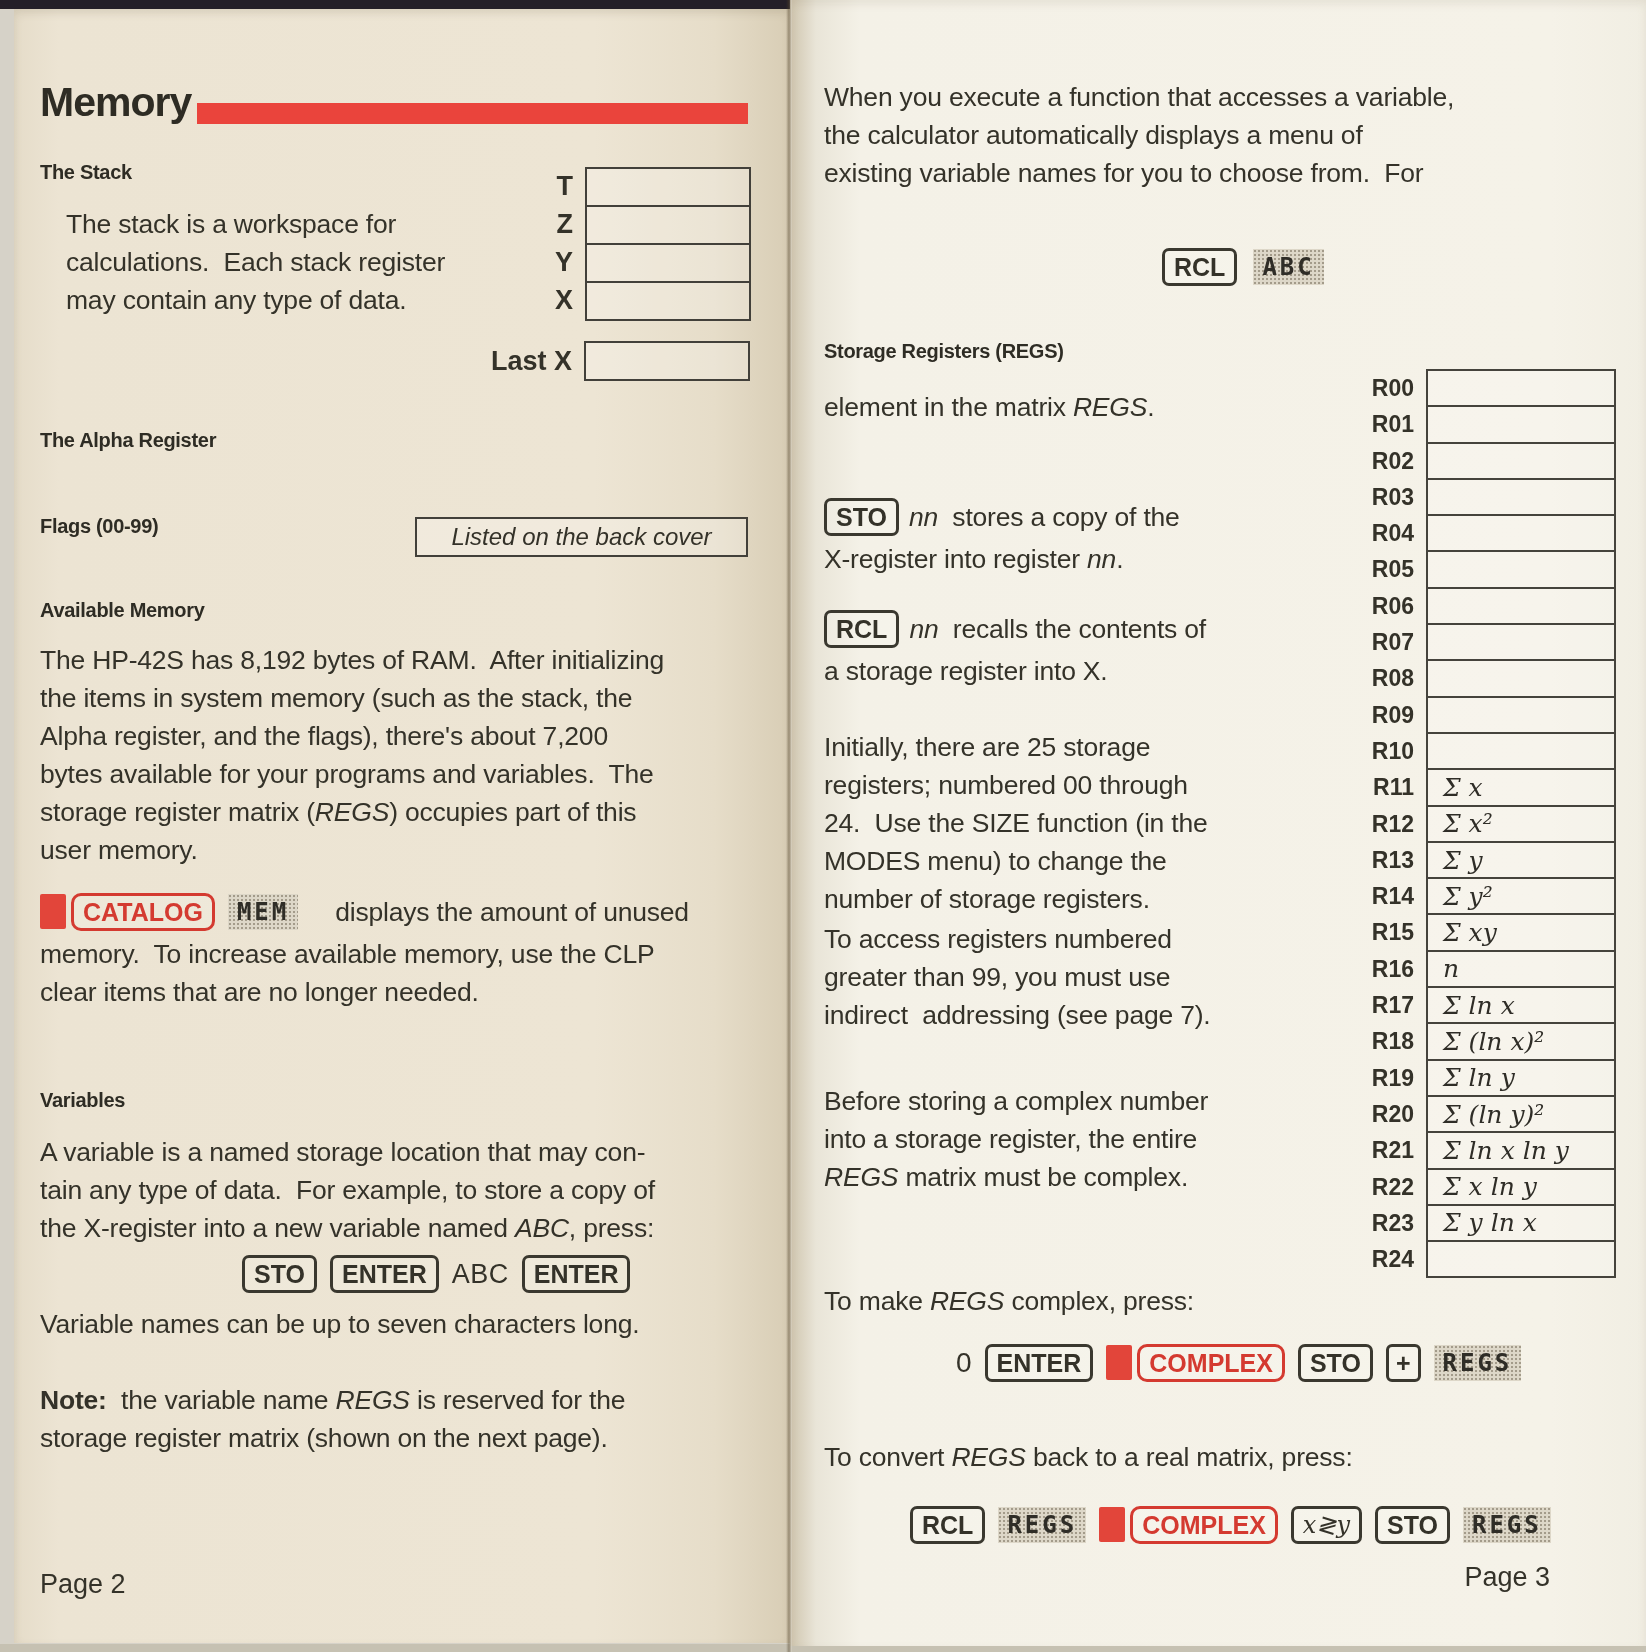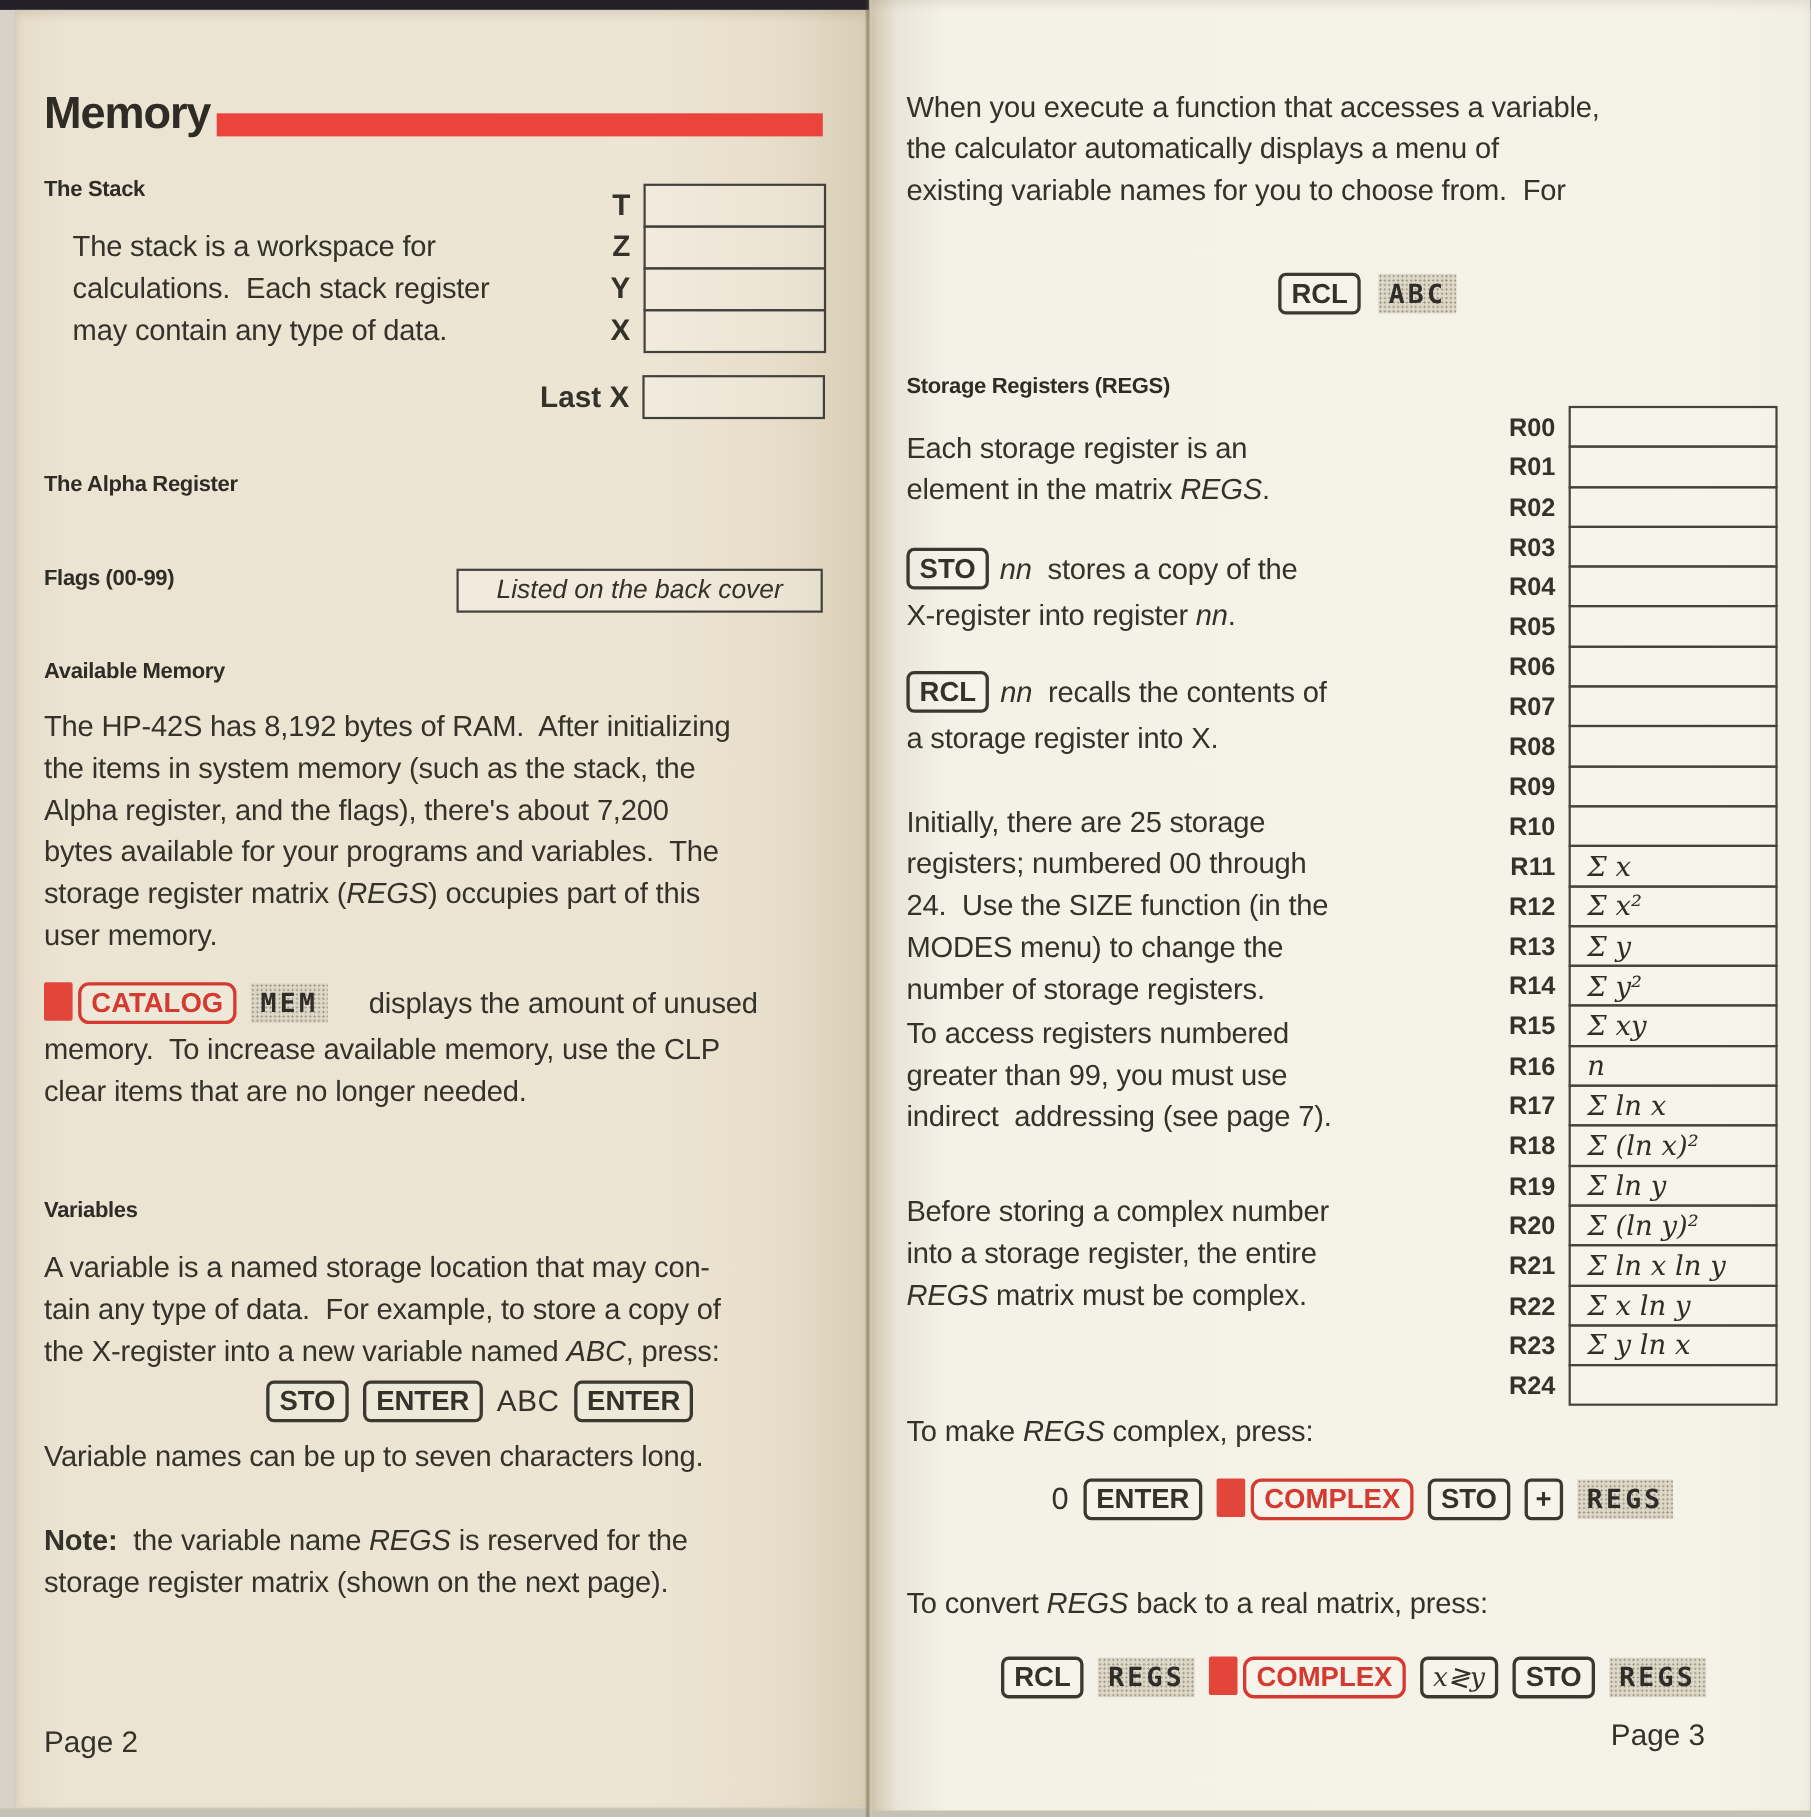--- a/index.html
+++ b/index.html
@@ -172,21 +172,20 @@
         <div class="tl"><span>existing variable names for you to choose from.  For</span></div>
       </div>
 
     <div class="abs keyrow" style="left:372px;top:248px;gap:16px;">
       <span class="key">RCL</span>
       <span class="chip">ABC</span>
     </div>
 
     <div class="abs h2" style="left:34px;top:340px;text-align:right;">Storage Registers (REGS)</div>
     <div class="abs" style="left:34px;top:388px;">
-        <div class="tl"><span>Each storage register is an</span></div>
         <div class="tl"><span>element in the matrix </span><span class="i">REGS</span><span>.</span></div>
       </div>
 
     <div class="abs keyrow" style="left:34px;top:498px;gap:10px;">
       <span class="key">STO</span>
       <span class="tl"><span class="i">nn</span><span>  stores a copy of the</span></span>
     </div>
     <div class="abs" style="left:34px;top:540px;">
         <div class="tl"><span>X-register into register </span><span class="i">nn</span><span>.</span></div>
       </div>

